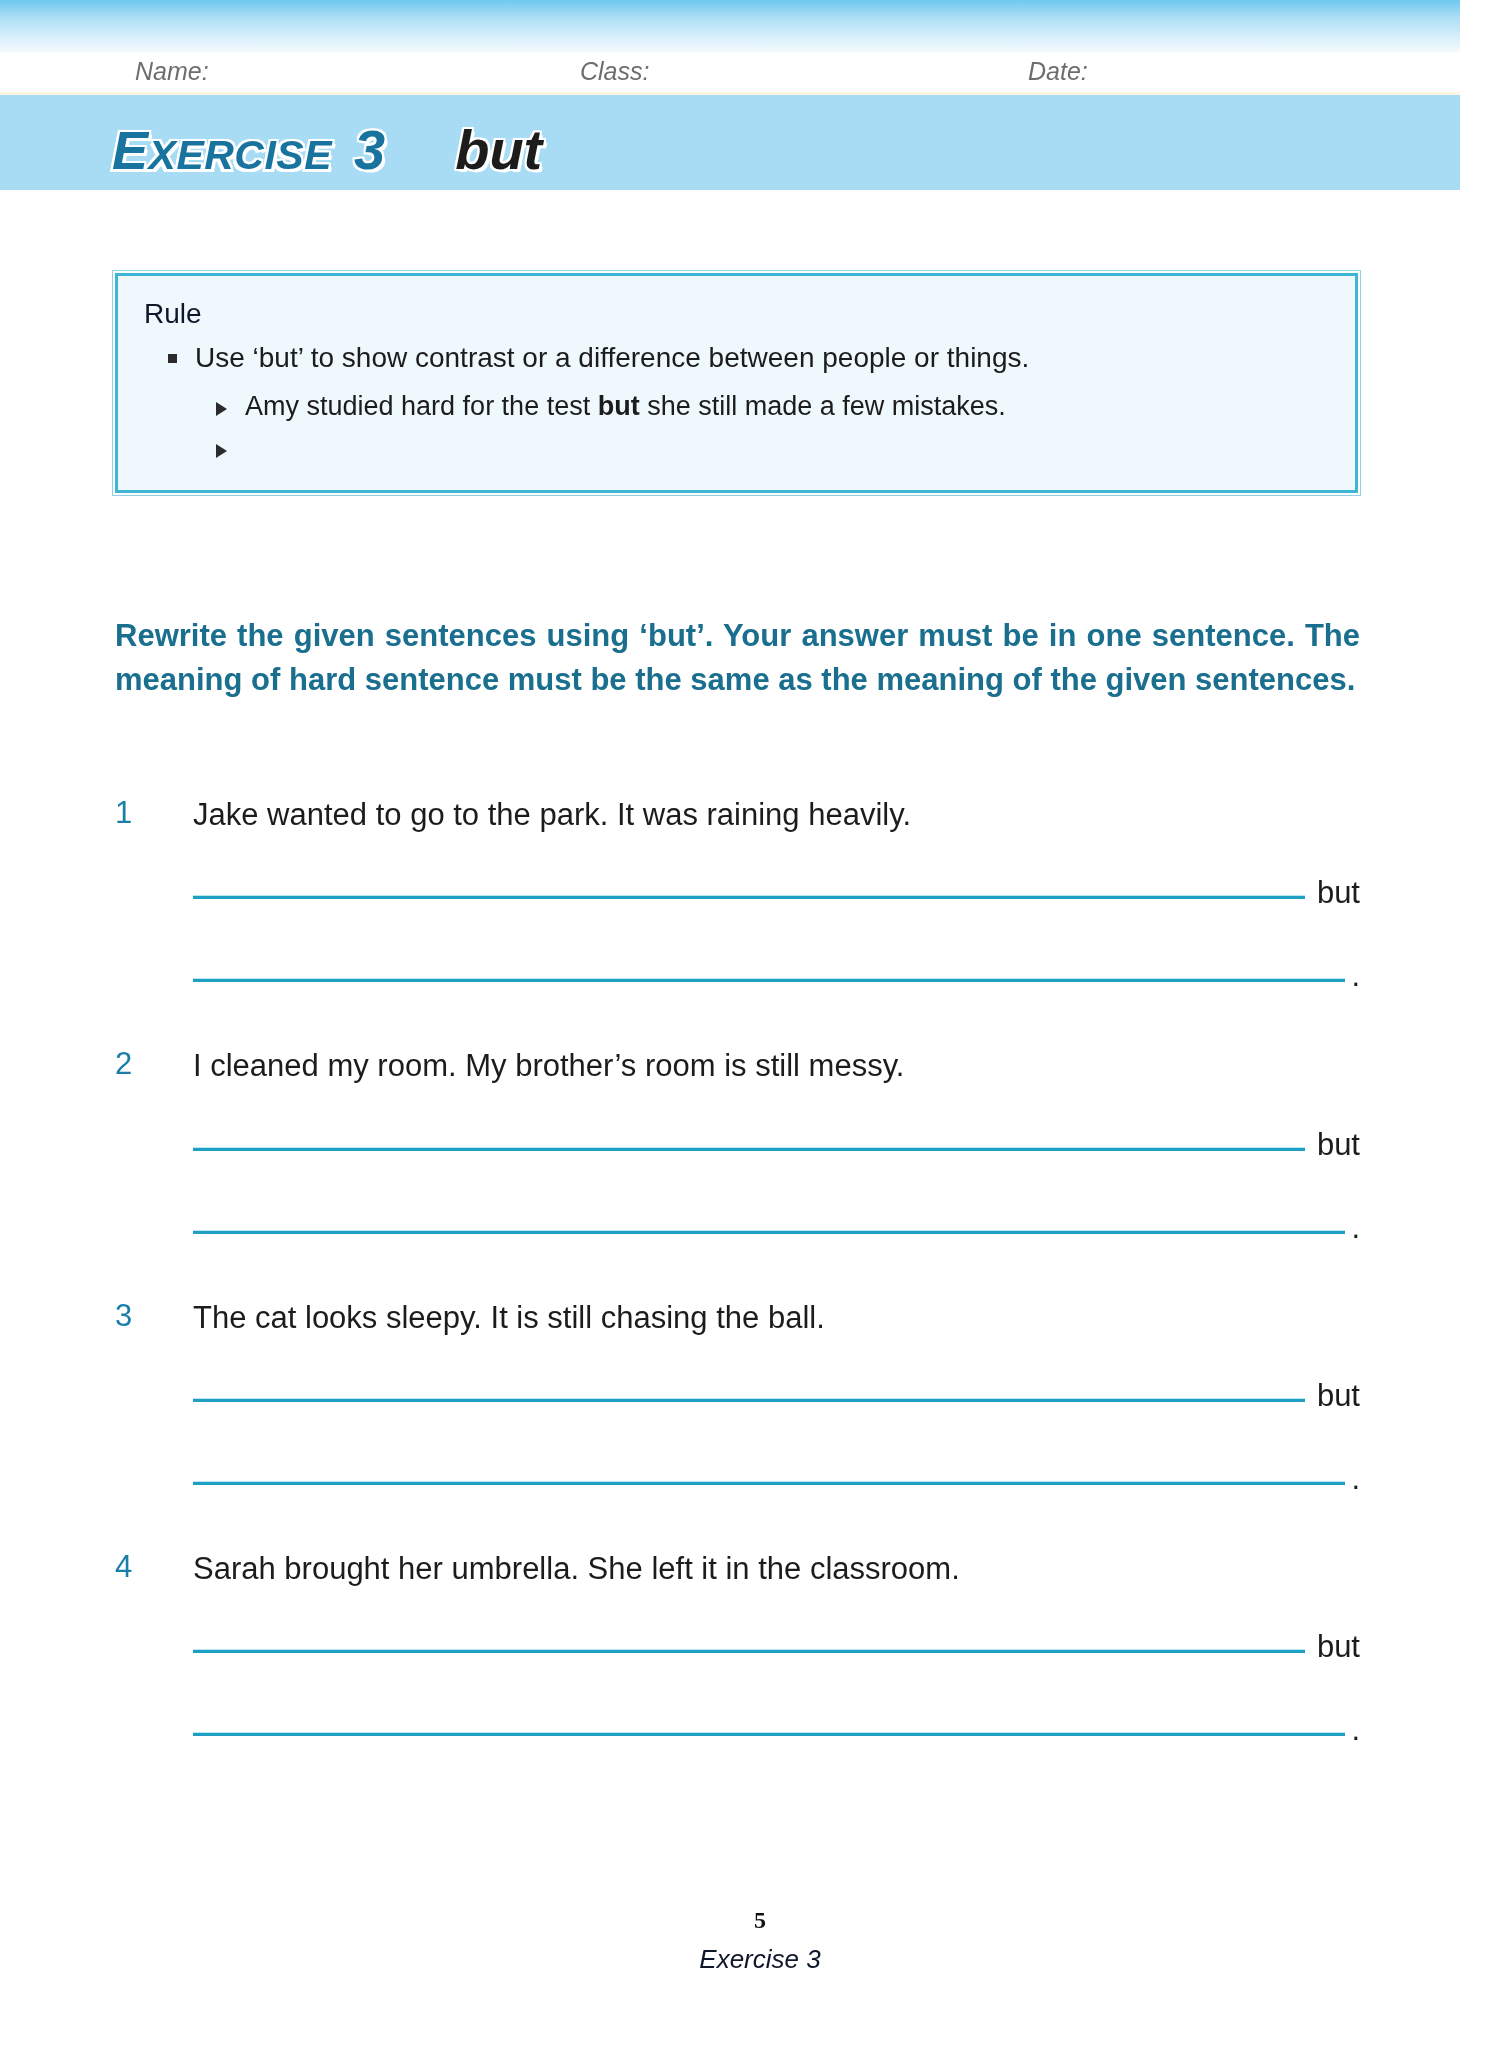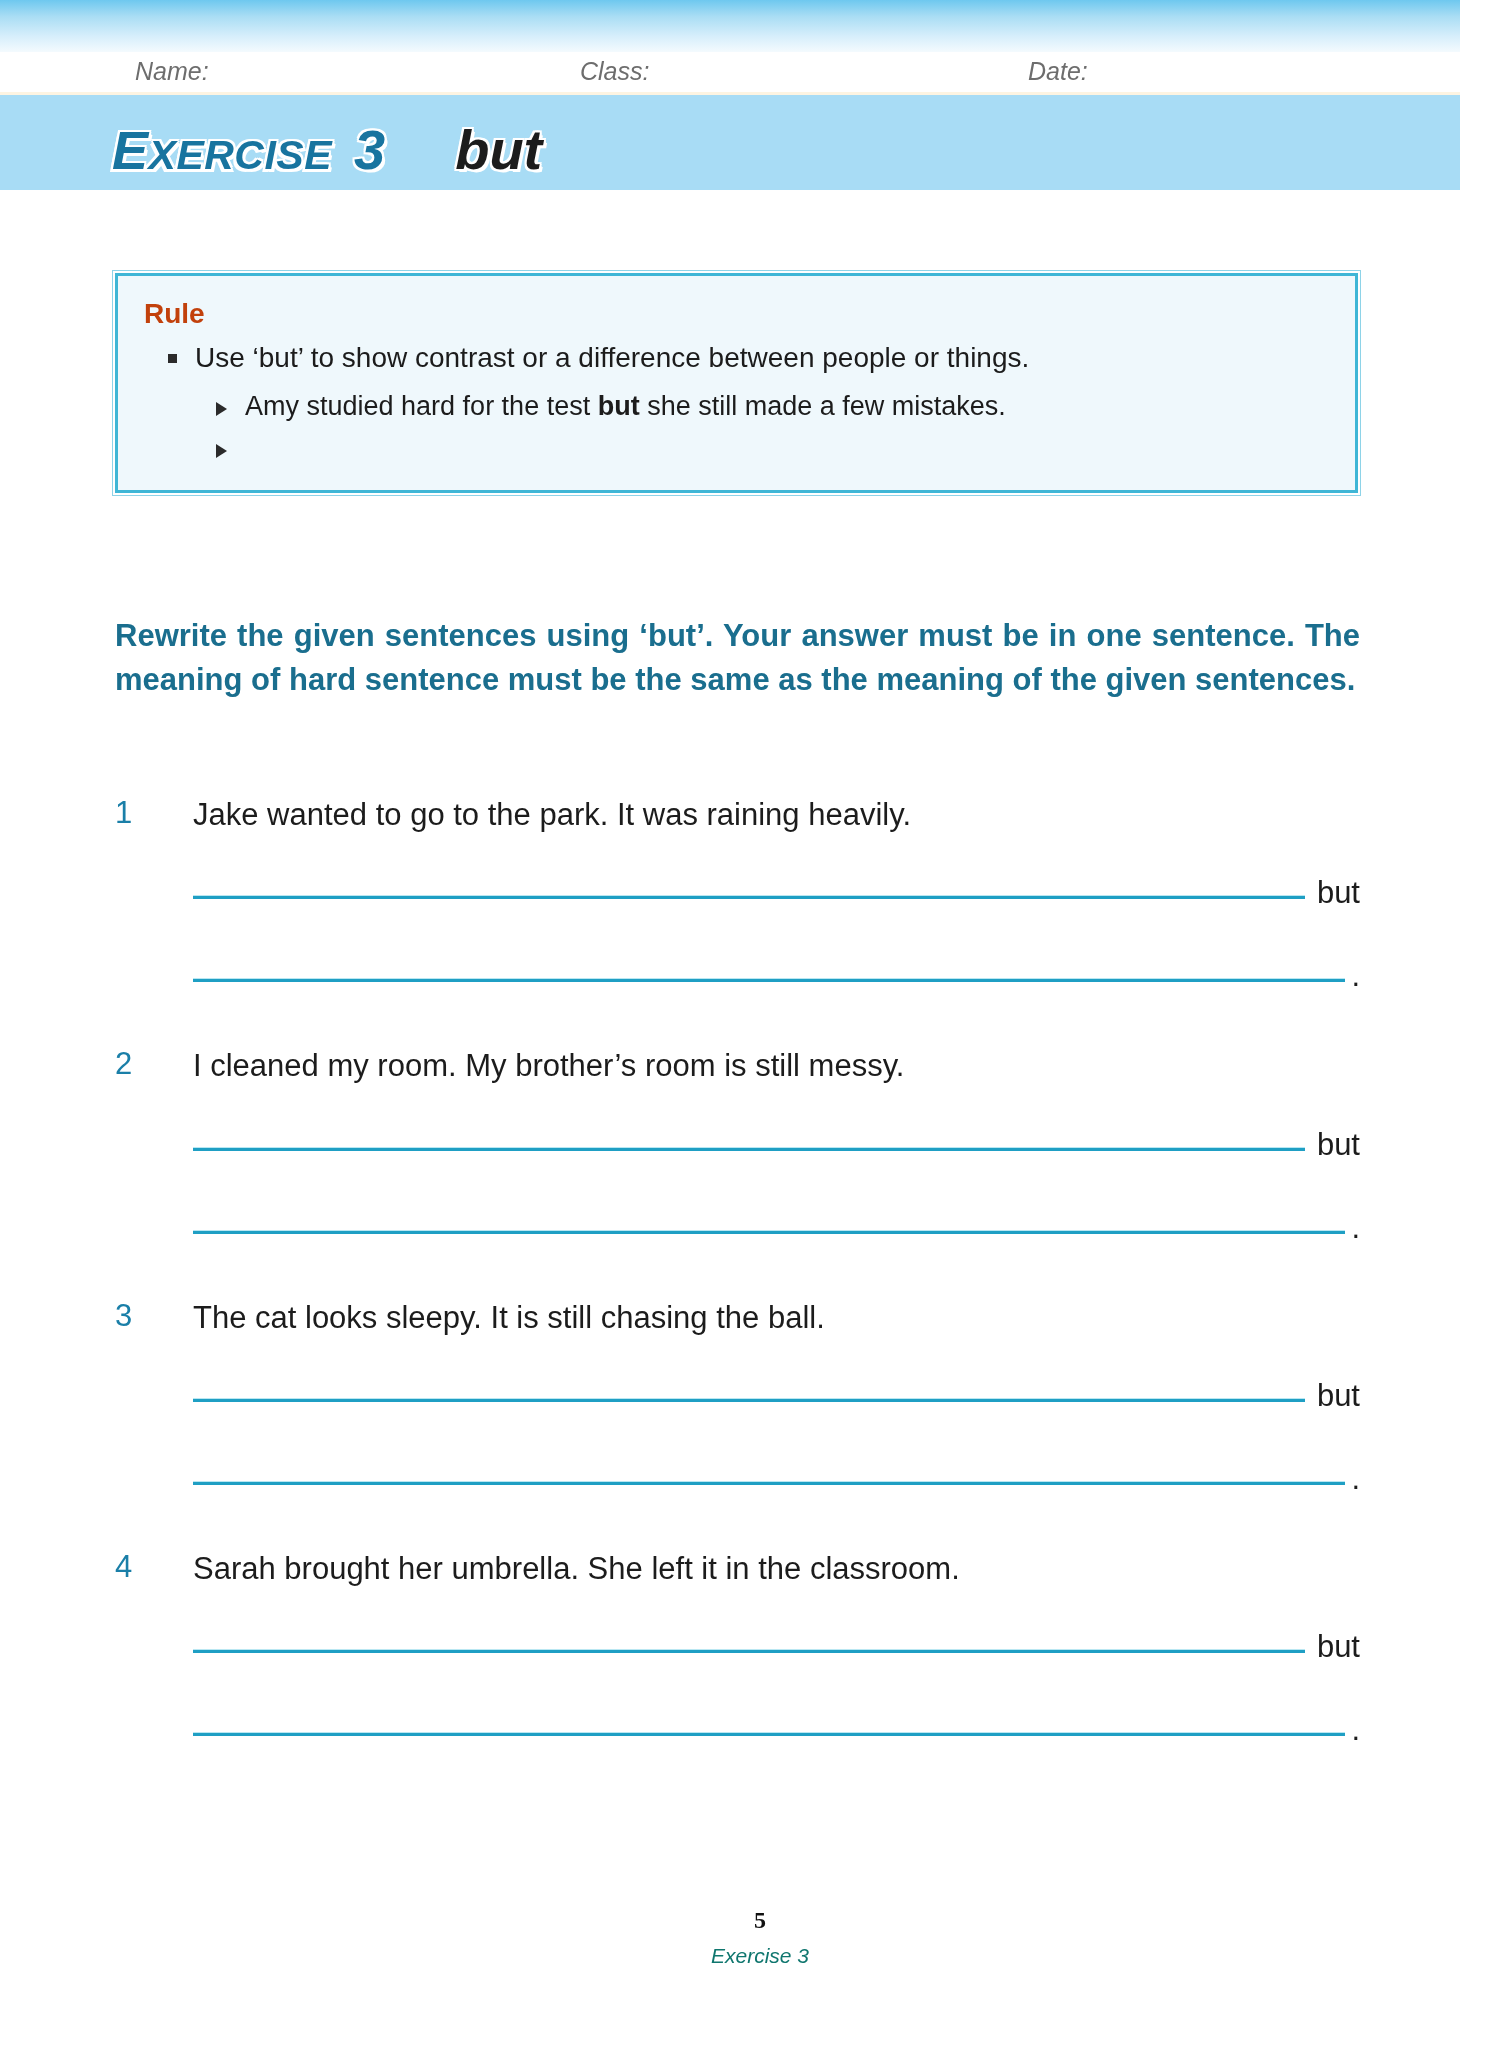--- a/index.html
+++ b/index.html
@@ -117,22 +117,22 @@
     top: 273px;
     width: 1243px;
     background: #eff8fc;
     border: 3px solid #3fb6d6;
     outline: 1px solid #8ed3e8;
     outline-offset: 2px;
     padding: 22px 26px 26px 26px;
   }
   .rule-title {
     font-size: 28px;
-    font-weight: bold;
-    color: #c2410c;
+    font-weight: normal;
+    color: #0f172a;
     margin-bottom: 10px;
     font-family: "Liberation Sans", sans-serif;
   }
   .rule-item {
     display: flex;
     align-items: flex-start;
     margin-left: 24px;
     margin-bottom: 12px;
   }
   .sq-bullet {
@@ -272,22 +272,22 @@
   .footer-page {
     font-family: "Liberation Serif", serif;
     font-weight: bold;
     font-size: 24px;
     color: #111;
   }
   .footer-ex {
     margin-top: 10px;
     font-family: "Liberation Sans", sans-serif;
     font-style: italic;
-    font-size: 21px;
-    color: #0f766e;
+    font-size: 26px;
+    color: #0f172a;
   }
 </style>
 </head>
 <body>
 
 <div class="page">
 
   <div class="top-gradient"></div>
 
   <div class="nameline">

